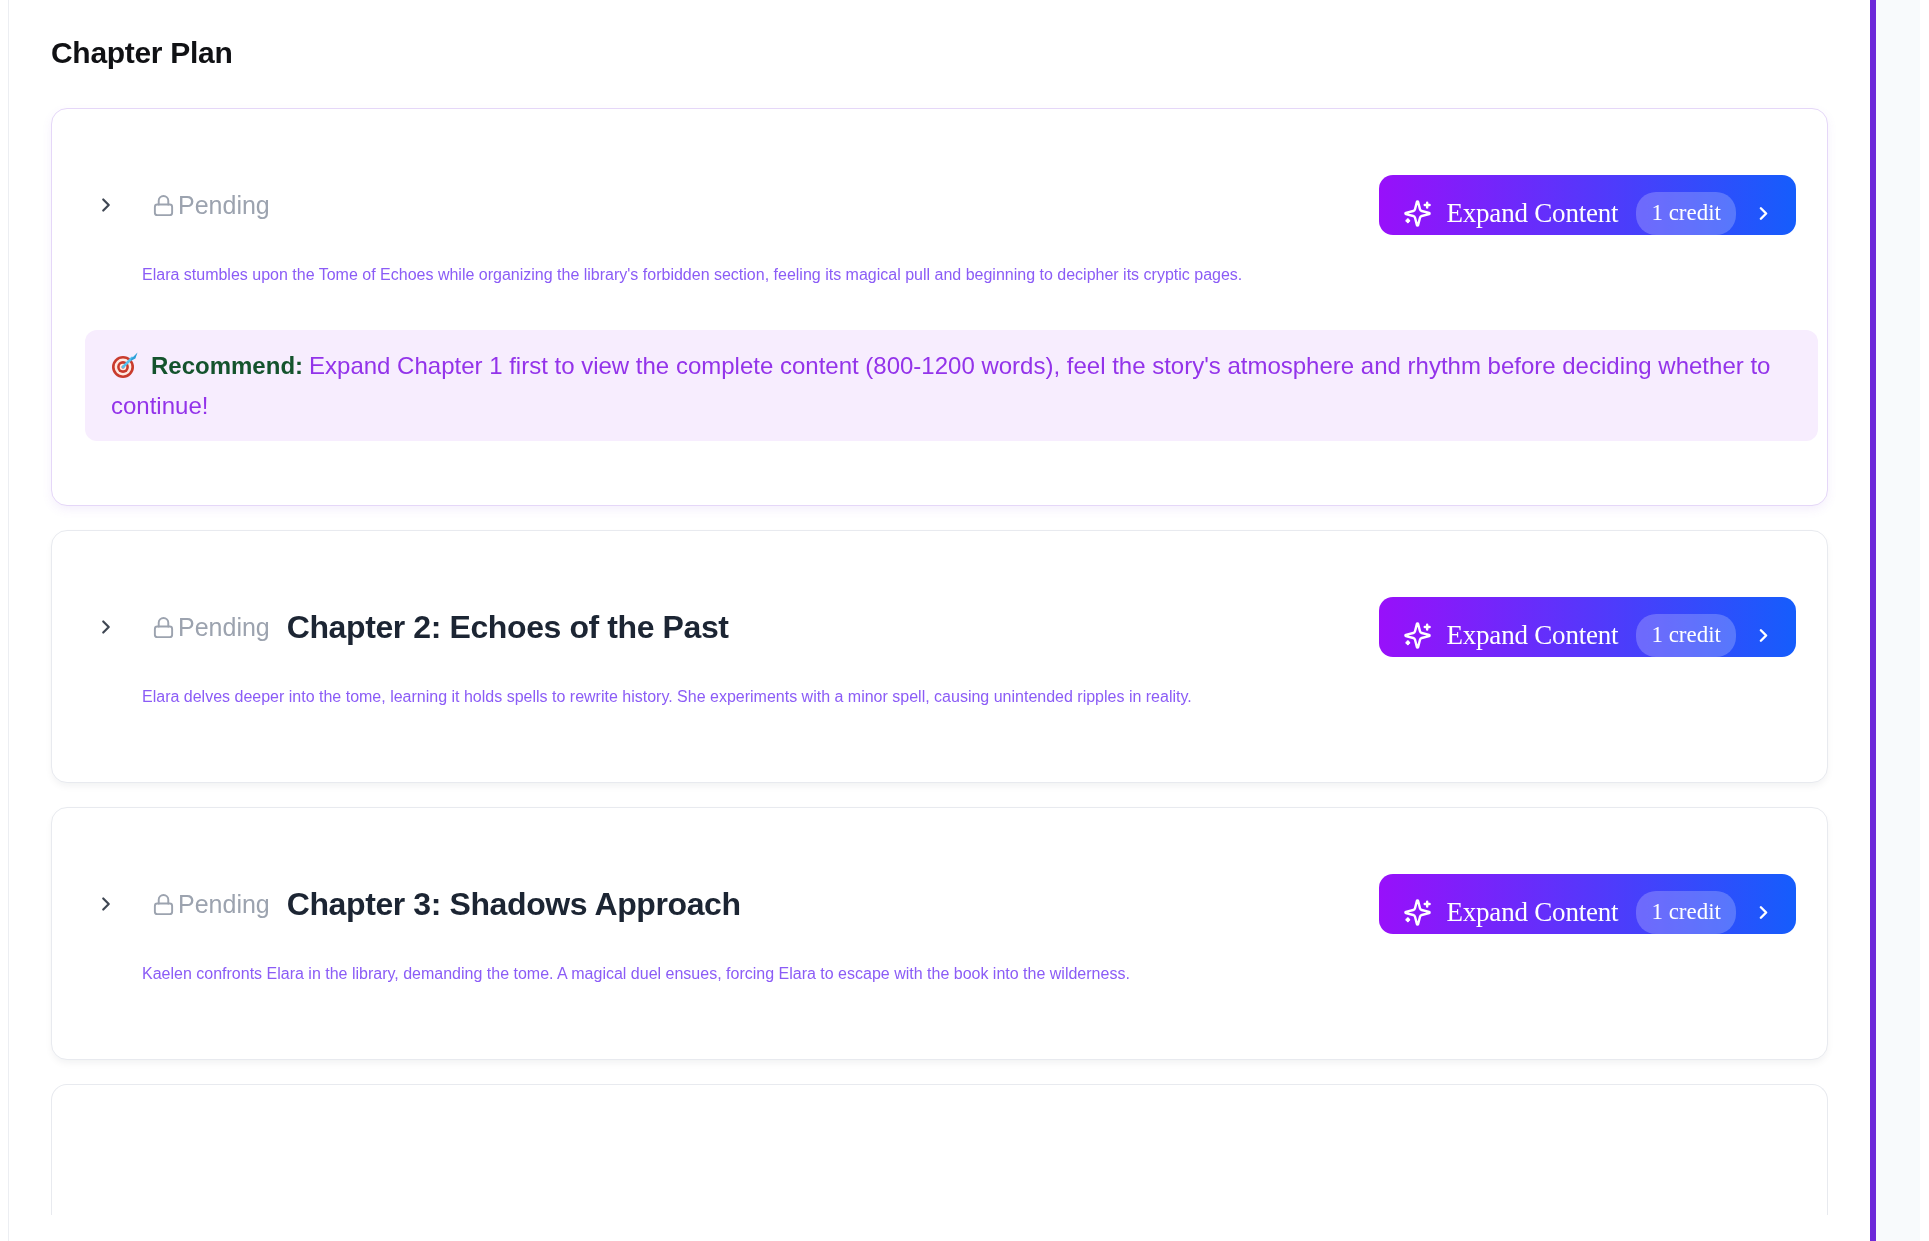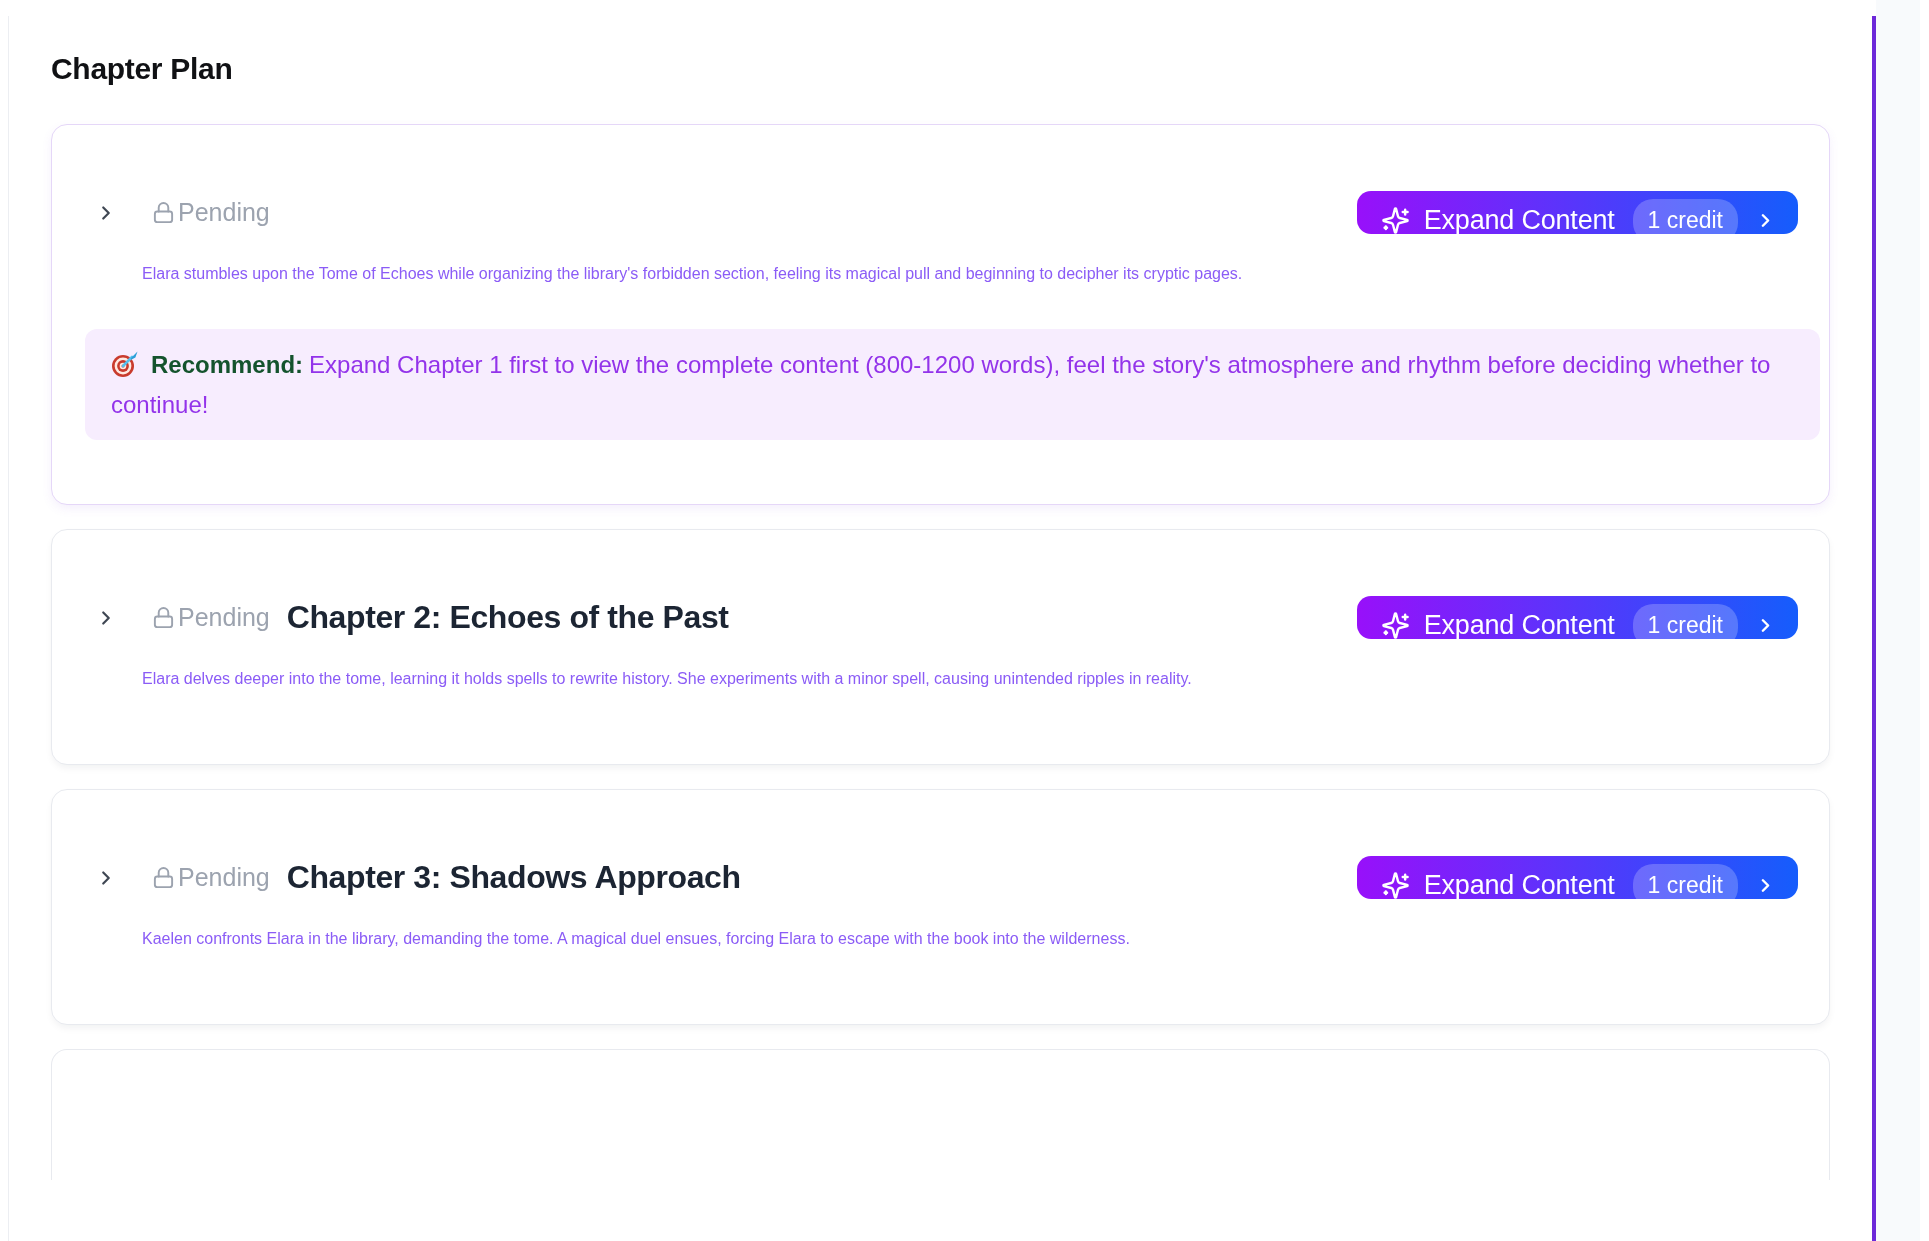--- a/index.html
+++ b/index.html
@@ -6,25 +6,25 @@
   html, body { width: 1929px; height: 1241px; }
   body {
     background: #ffffff;
     font-family: "Liberation Sans", sans-serif;
     overflow: hidden;
     position: relative;
     color: #1b2432;
   }
   .panel {
     position: absolute;
-    left: 8px; top: 16px; bottom: 0;
+    left: 8px; top: 0; bottom: 0;
     width: 1868px;
     background: #ffffff;
     border-left: 1px solid #eceef2;
-    border-right: 4px solid #6d28d9;
+    border-right: 6px solid #6d28d9;
     padding: 36px 42px 0 42px;
   }
   .gutter {
     position: absolute;
     left: 1876px; top: 0; bottom: 0;
     width: 44px;
     background: #f8fafc;
   }
   .page-title {
     font-size: 30px;
@@ -71,28 +71,28 @@
     font-size: 32px;
     font-weight: 700;
     color: #1c2533;
     letter-spacing: -0.4px;
     white-space: nowrap;
   }
   .expand-btn {
     margin-left: auto;
     display: flex;
     align-items: center;
-    height: 43px;
+    height: 60px;
     padding: 16px 22px 0 24px;
     border: none;
     border-radius: 14px;
     background: linear-gradient(90deg, #9810fa 0%, #155dfc 100%);
     color: #ffffff;
     cursor: pointer;
-    font-family: Liberation Sans, sans-serif;
+    font-family: Liberation Serif, serif;
     flex: 0 0 auto;
   }
   .expand-btn .sparkles { display: flex; }
   .expand-btn .label {
     margin-left: 14px;
     font-size: 27px;
     font-weight: 500;
     letter-spacing: -0.2px;
     white-space: nowrap;
   }

